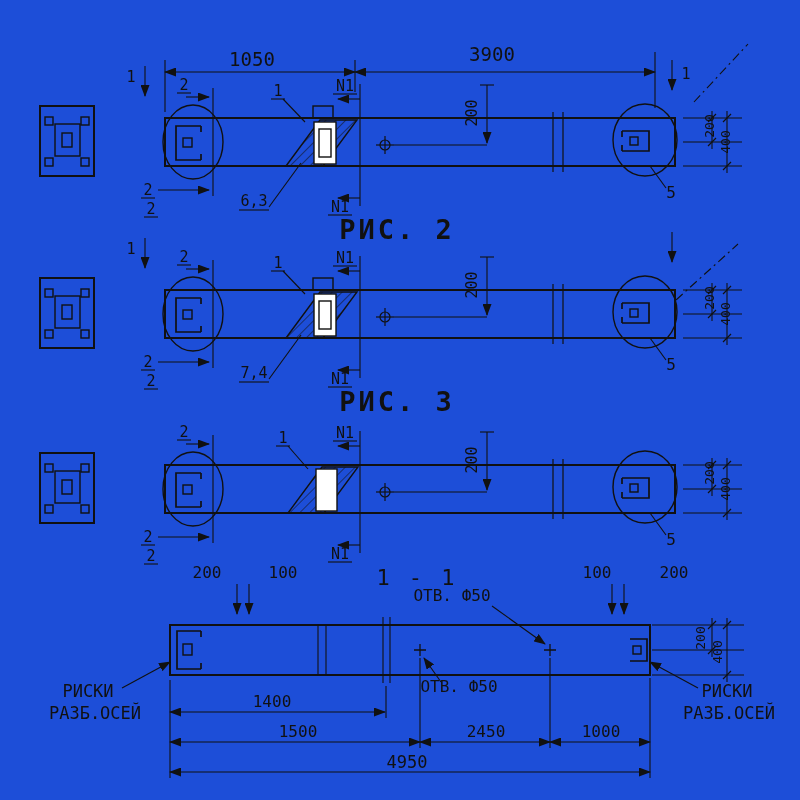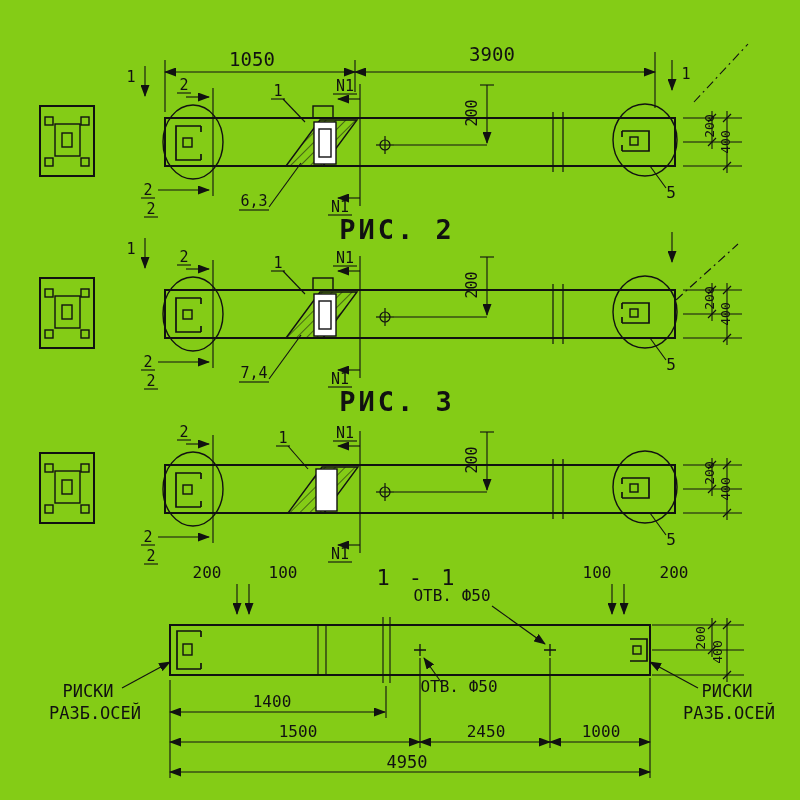--- a/index.html
+++ b/index.html
@@ -1,16 +1,16 @@
 <!DOCTYPE html>
 <html><head>
 <meta charset="utf-8">
 <style>
   html,body{margin:0;padding:0;background:#ffffff;}
-  .sheet{position:relative;width:800px;height:800px;background:#84cc16;overflow:hidden;}
+  .sheet{position:relative;width:800px;height:800px;background:#1d4ed8;overflow:hidden;}
   svg{display:block;}
   .t{font-family:"DejaVu Sans Mono","Liberation Mono",monospace;fill:#111111;stroke:none;}
   .t13{font-size:13px;}
   .t15{font-size:15px;}
   .t16{font-size:16px;}
   .t17{font-size:17px;}
   .t18{font-size:19px;}
   .t22{font-size:22px;letter-spacing:3px;}
   .t26{font-size:27px;font-weight:bold;letter-spacing:3px;}
 </style>

